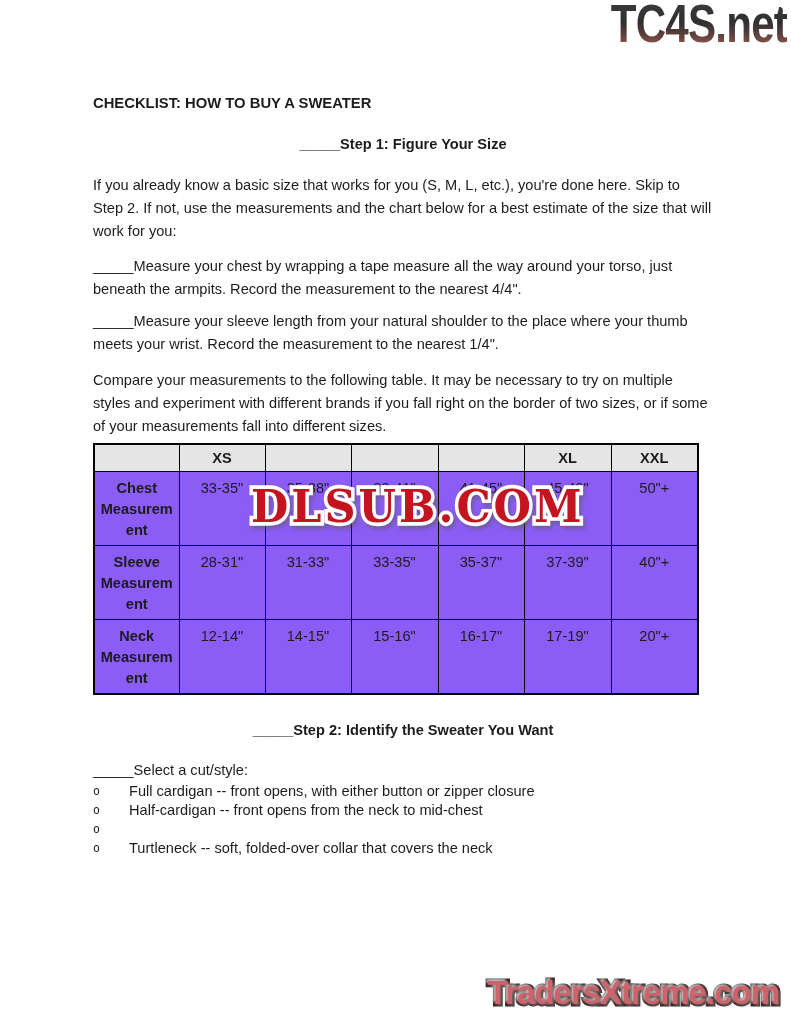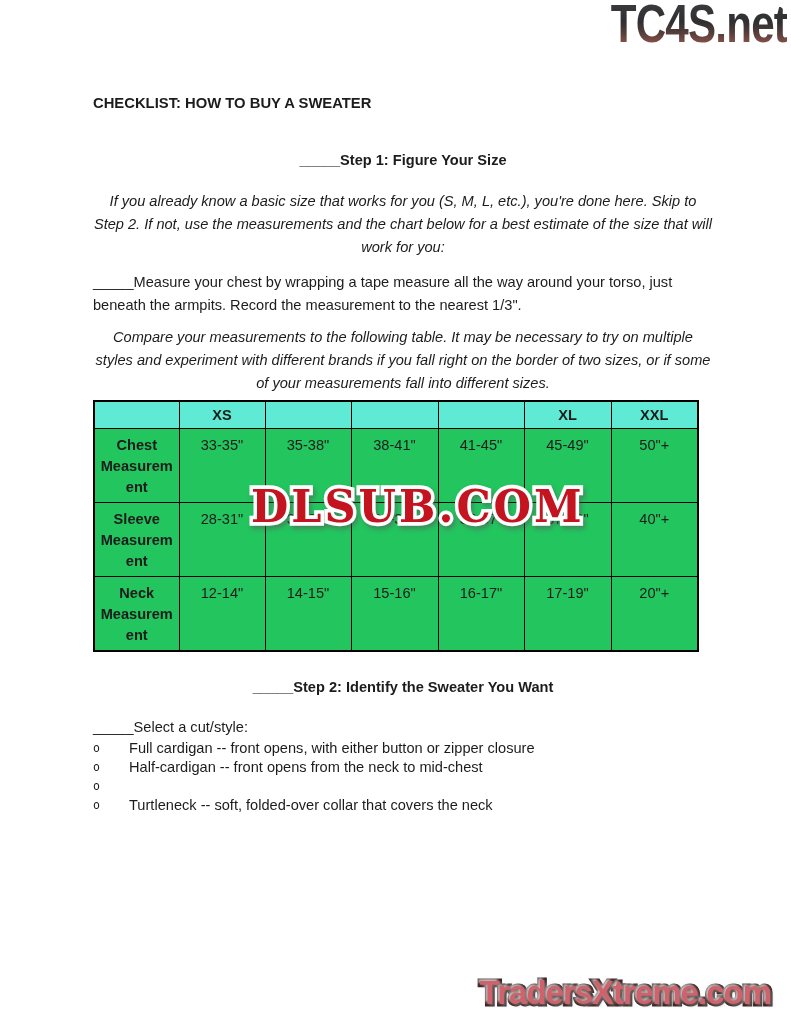--- a/index.html
+++ b/index.html
@@ -23,46 +23,46 @@
     -webkit-background-clip:text;background-clip:text;
     color:transparent;
     text-shadow:0 0 0 transparent;
   }
   
   .content{
     position:absolute;left:93px;top:92px;width:620px;
     font-size:14.6px;line-height:23px;
   }
   .content p{margin:0;}
-  h1.doc-title{font-size:14.8px;line-height:23px;font-weight:bold;margin:0 0 34px 0;}
+  h1.doc-title{font-size:14.8px;line-height:23px;font-weight:bold;margin:0 0 18px 0;}
   .step-heading{font-weight:bold;margin:0 0 18px 0 !important;text-align:center;}
-  .italic-para{font-style:italic;text-align:center;}
+  .italic-para{}
   .mb12{margin-bottom:12px !important;}
   .mb9{margin-bottom:9px !important;}
   .mb13{margin-bottom:13px !important;}
   .mb5{margin-bottom:5px !important;}
   .mb17{margin-bottom:17px !important;}
   .mt24{margin-top:24px !important;}
   
   table.size-table{
     border-collapse:collapse;width:604px;
     border:2px solid #000;
     table-layout:fixed;
   }
   table.size-table td{
     border:1px solid #000;
     text-align:center;
     font-size:14.6px;line-height:21px;
     padding:6px 2px 2px 2px;
     vertical-align:top;
-    background:#22c55e;
+    background:#8b5cf6;
     overflow-wrap:break-word;
   }
   table.size-table tr.hdr td{
-    background:#5eead4;
+    background:#e5e5e5;
     font-weight:bold;
     height:22px;
     vertical-align:middle;
     padding:2px;
   }
   table.size-table td.lbl{font-weight:bold;}
   table.size-table tr.datarow{height:74px;}
   
   .watermark{
     position:absolute;left:251px;top:482px;
@@ -82,21 +82,21 @@
   .bullet-list li{
     display:flex;line-height:19.2px;font-size:14.6px;margin:0;
   }
   .bullet-marker{
     width:36px;flex:0 0 36px;
     font-family:"DejaVu Sans Mono", monospace;
     font-size:11.5px;line-height:19.2px;
   }
   
   .traders-logo{
-    position:absolute;right:20px;bottom:13px;
+    position:absolute;right:12px;bottom:13px;
     font-family:"Liberation Sans", sans-serif;
     font-weight:bold;font-size:33px;line-height:36px;
     letter-spacing:-1px;
     color:#d0626b;
     -webkit-text-stroke:5px #3c2424;
     paint-order:stroke fill;
     text-shadow:2px 2px 3px rgba(150,150,150,0.55), -2px -2px 3px rgba(230,230,230,0.9);
     white-space:nowrap;
   }
 </style>
@@ -108,22 +108,23 @@
   <div class="tc4s-logo">TC4S.net</div>
 
   <div class="content">
 
     <h1 class="doc-title">CHECKLIST: HOW TO BUY A SWEATER</h1>
 
     <p class="step-heading">_____Step 1: Figure Your Size</p>
 
     <p class="italic-para mb12">If you already know a basic size that works for you (S, M, L, etc.), you're done here. Skip to Step 2. If not, use the measurements and the chart below for a best estimate of the size that will work for you:</p>
 
-    <p class="mb9">_____Measure your chest by wrapping a tape measure all the way around your torso, just beneath the armpits. Record the measurement to the nearest 1/3".</p>
-
+    <p class="mb9">_____Measure your chest by wrapping a tape measure all the way around your torso, just beneath the armpits. Record the measurement to the nearest 4/4".</p>
+
+    <p class="mb13">_____Measure your sleeve length from your natural shoulder to the place where your thumb meets your wrist. Record the measurement to the nearest 1/4".</p>
 
 
     <p class="italic-para mb5">Compare your measurements to the following table. It may be necessary to try on multiple styles and experiment with different brands if you fall right on the border of two sizes, or if some of your measurements fall into different sizes.</p>
 
     <table class="size-table">
       <colgroup>
         <col style="width:85px">
           <col style="width:86px">
           <col style="width:86px">
           <col style="width:87px">

